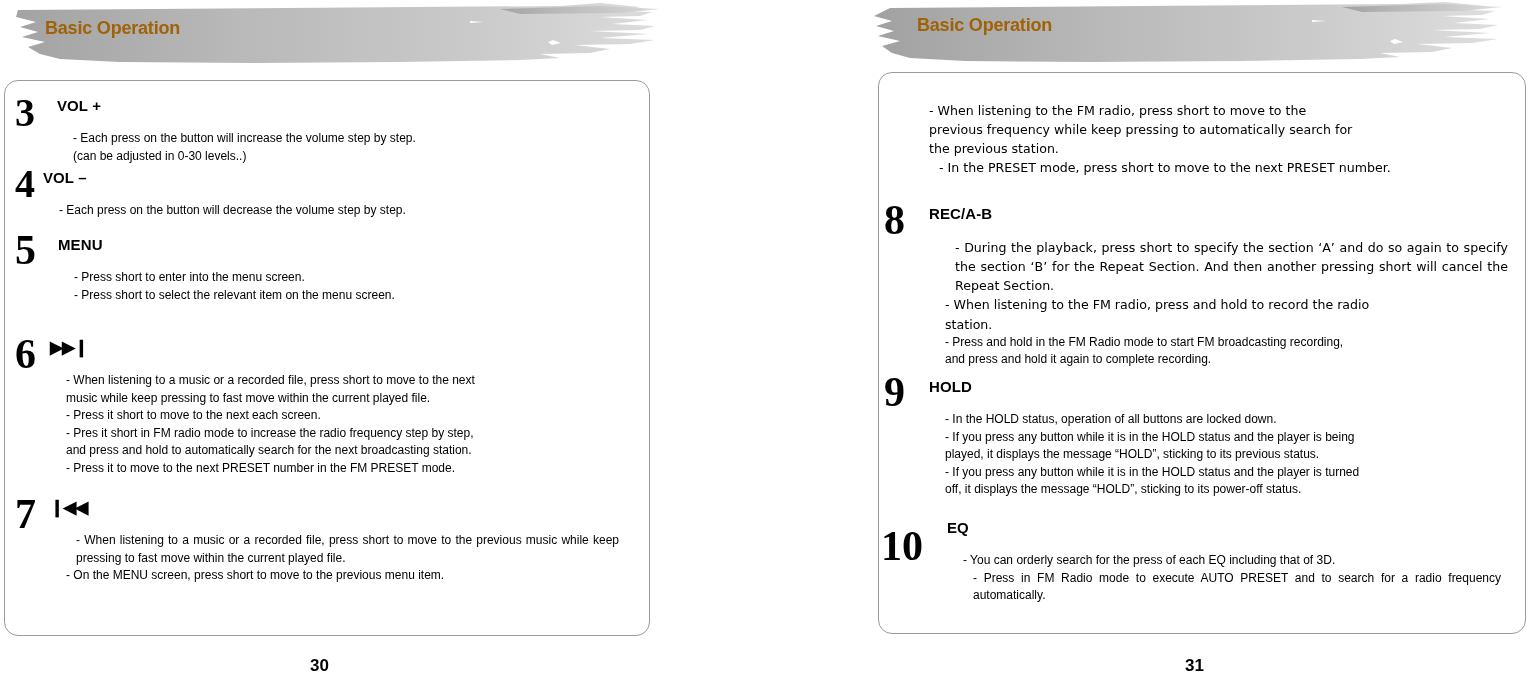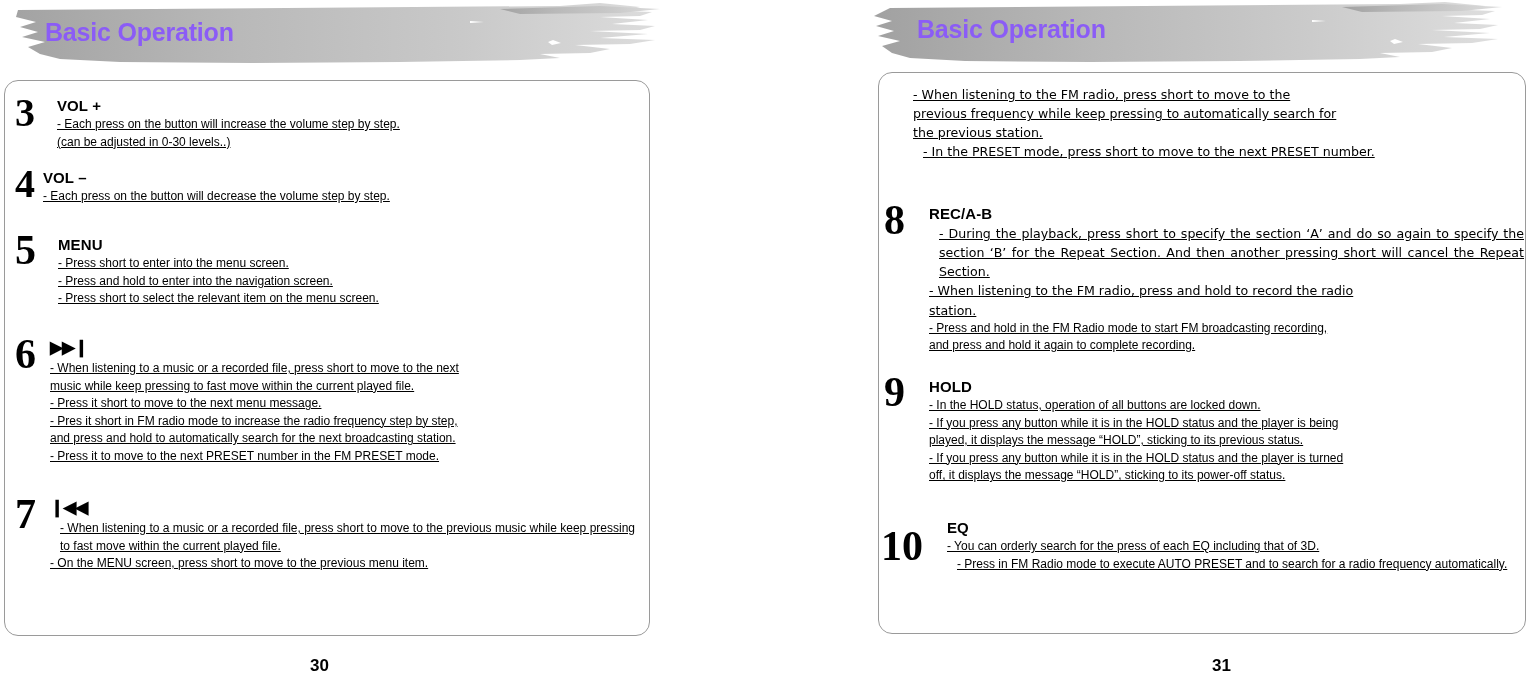--- a/index.html
+++ b/index.html
@@ -37,24 +37,24 @@
   }
   .banner .brush {
     position: absolute;
     inset: 0;
   }
   .banner .brush svg { display: block; width: 100%; height: 100%; }
   .banner-title {
     position: absolute;
     left: 45px;
     top: 18px;
-    font-size: 25px;
+    font-size: 18px;
     font-weight: bold;
     letter-spacing: -0.2px;
-    color: #8b5cf6;
+    color: #a16207;
     font-family: "Liberation Sans", sans-serif;
     white-space: nowrap;
   }
   .page.right .banner-title { left: 57px; top: 15px; }
 
   
   .content-box {
     position: absolute;
     border: 1.5px solid #9a9a9a;
     border-radius: 14px;
@@ -89,21 +89,21 @@
     letter-spacing: 0.1px;
     margin-bottom: 2px;
     font-family: "Liberation Sans", sans-serif;
   }
   .icon-head {
     font-size: 17px;
     line-height: 1;
     letter-spacing: -1px;
     margin-bottom: 4px;
   }
-  .bullets { margin: 0; padding: 0; list-style: none; text-decoration: underline; }
+  .bullets { margin: 16px; padding: 0; list-style: none; }
   .bullets li {
     font-size: 12px;
     line-height: 1.46;
     white-space: pre-line;
     font-family: "Liberation Sans", sans-serif;
   }
   .bullets li.wide {
     font-family: "DejaVu Sans", sans-serif;
     font-size: 12.6px;
     line-height: 1.52;
@@ -116,21 +116,21 @@
 
   
   .page-number {
     position: absolute;
     bottom: 6px;
     font-size: 17px;
     font-weight: bold;
     font-family: "Liberation Sans", sans-serif;
   }
   .page.left  .page-number { left: 310px; }
-  .page.right .page-number { left: 325px; margin-left: 27px; }
+  .page.right .page-number { left: 325px; }
 </style>
 </head>
 <body>
 
 <div class="spread">
 
   <div class="page left">
 
     <div class="banner">
       <div class="brush">
@@ -178,34 +178,33 @@
           </ul>
         </div>
       </div>
 
       <div class="item">
         <div class="num" style="left:10px; top:148px; font-size:42px;">5</div>
         <div class="item-body" style="left:53px; top:155px; width:575px;">
           <div class="item-head">MENU</div>
           <ul class="bullets">
             <li>- Press short to enter into the menu screen.</li>
-            <li>- Press and hold to enter into the navigation screen.</li>
             <li>- Press short to select the relevant item on the menu screen.</li>
           </ul>
         </div>
       </div>
 
       <div class="item">
         <div class="num" style="left:10px; top:252px; font-size:42px;">6</div>
         <div class="item-body" style="left:45px; top:258px; width:590px;">
           <div class="item-head icon-head">▶▶❙</div>
           <ul class="bullets">
             <li>- When listening to a music or a recorded file, press short to move to the next
   music while keep pressing to fast move within the current played file.</li>
-            <li>- Press it short to move to the next menu message.</li>
+            <li>- Press it short to move to the next each screen.</li>
             <li>- Pres it short in FM radio mode to increase the radio frequency step by step,
   and press and hold to automatically search for the next broadcasting station.</li>
             <li>- Press it to move to the next PRESET number in the FM PRESET mode.</li>
           </ul>
         </div>
       </div>
 
       <div class="item">
         <div class="num" style="left:10px; top:412px; font-size:42px;">7</div>
         <div class="item-body" style="left:45px; top:418px; width:585px;">

